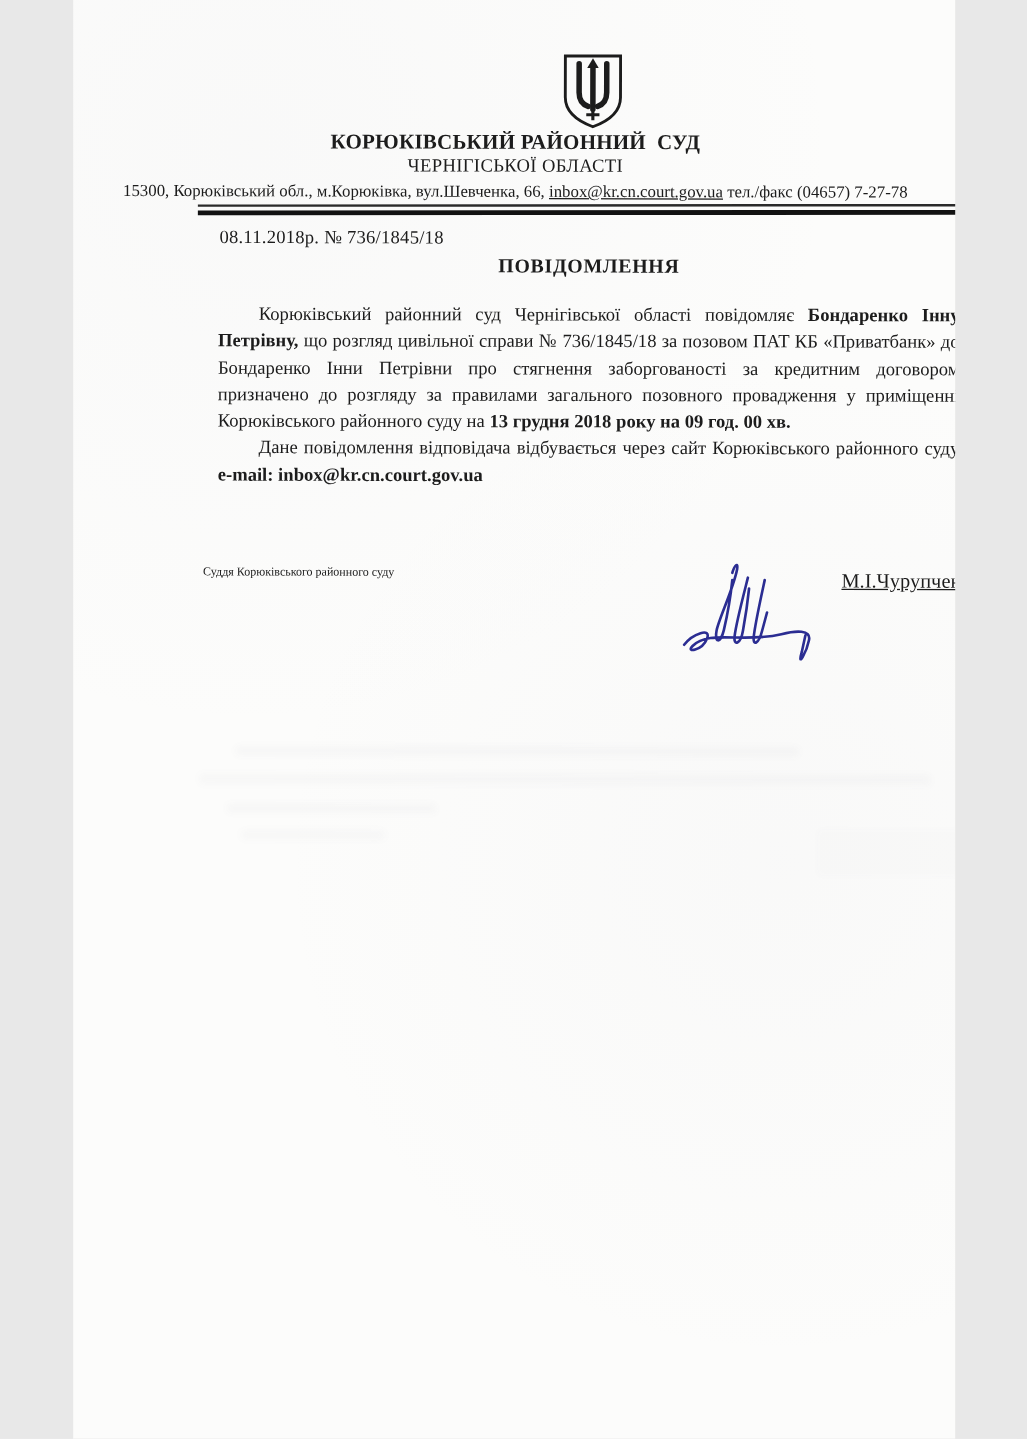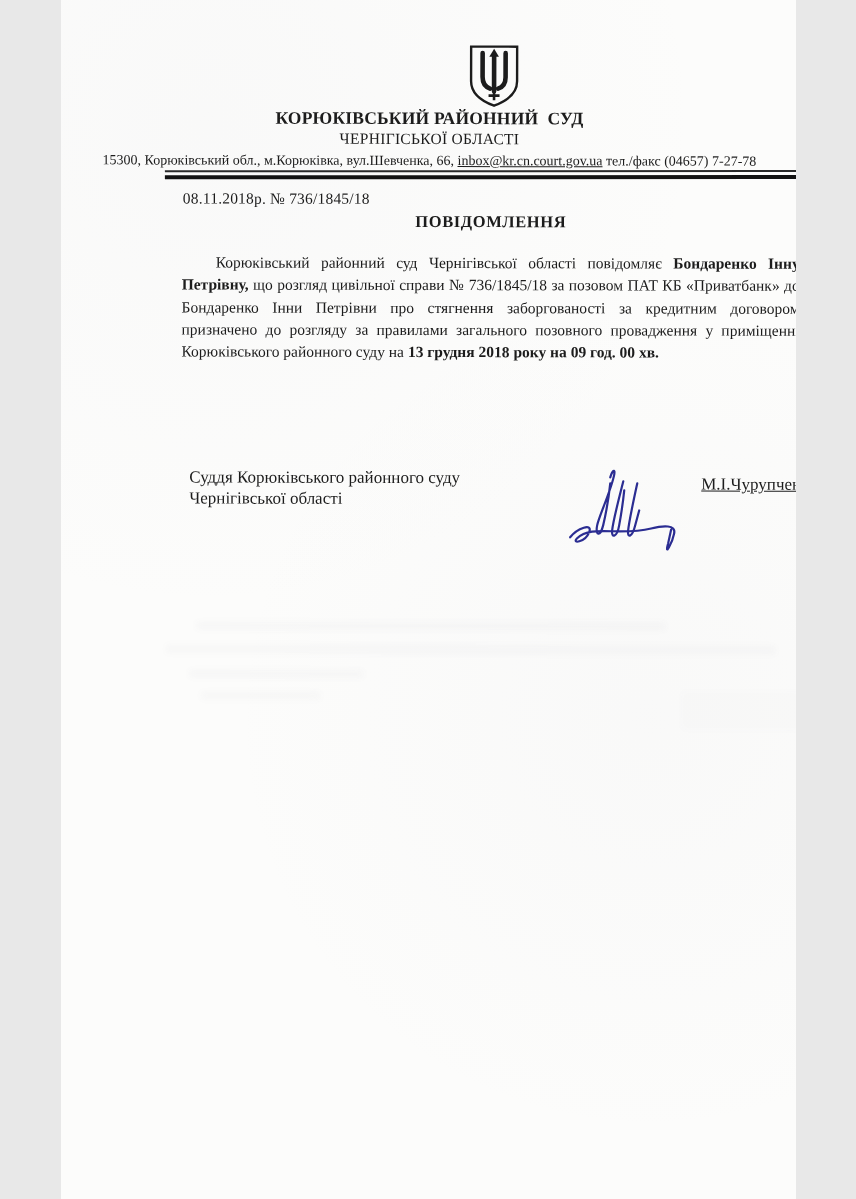--- a/index.html
+++ b/index.html
@@ -47,22 +47,22 @@
     text-align: center; font-weight: bold; font-size: 16.5px;
     letter-spacing: 0.6px; margin: 0 0 20px 0; line-height: 20px;
   }
   .par {
     margin: 0; text-align: justify; text-indent: 34px;
     font-size: 15.5px; line-height: 22.3px;
   }
 
   
   .sig-role {
-    position: absolute; left: 128px; top: 468px;
-    font-size: 17px; line-height: 20.5px;
+    position: absolute; left: 108px; top: 468px;
+    font-size: 10px; line-height: 20.5px;
   }
   .sig-name {
     position: absolute; left: 640px; top: 474px;
     font-size: 17px;
     text-decoration: underline;
   }
   .sig-stroke { position: absolute; left: 503px; top: 463px; }
 
   
   .smudge {
@@ -102,25 +102,25 @@
     <div class="address-line"><span>15300, Корюківський обл., м.Корюківка, вул.Шевченка, 66, </span><span class="u">inbox@kr.cn.court.gov.ua</span><span> тел./факс (04657) 7-27-78</span></div>
 
     <div class="rule-thin"></div>
     <div class="rule-thick"></div>
 
     <div class="reference-line">08.11.2018р. № 736/1845/18</div>
 
     <div class="content">
       <div class="notice-title">ПОВІДОМЛЕННЯ</div>
       <p class="par"><span>Корюківський районний суд Чернігівської області повідомляє </span><b>Бондаренко Інну Петрівну,</b><span> що розгляд цивільної справи № 736/1845/18 за позовом ПАТ КБ «Приватбанк» до Бондаренко Інни Петрівни про стягнення заборгованості за кредитним договором призначено до розгляду за правилами загального позовного провадження у приміщенні Корюківського районного суду на </span><b>13 грудня 2018 року на 09 год. 00 хв.</b></p>
+      <p class="par"><span>Дане повідомлення відповідача відбувається через сайт Корюківського районного суду </span><b>e-mail: inbox@kr.cn.court.gov.ua</b></p>
     </div>
 
     <div class="sig-role">
       <div>Суддя Корюківського районного суду</div>
-      <div>Чернігівської області</div>
     </div>
 
     <div class="sig-stroke">
       <svg width="135" height="105" viewBox="0 0 135 105" aria-hidden="true">
         <g fill="none" stroke="#2b2d92" stroke-width="2.2" stroke-linecap="round">
           <path d="M46 14 C48 7 51 5 50 11 C47 27 35 52 33 62 C31 72 36 74 39 62 C42 49 45 30 46 20"></path>
           <path d="M59 18 C55 34 49 57 48 67 C47 75 53 74 55 62 C57 51 59 37 60 27"></path>
           <path d="M73 20 C70 34 65 57 64 67 C63 75 68 74 71 62 L75 47"></path>
           <path d="M6 74 C13 65 29 59 25 69 C21 79 7 81 13 75 C27 61 55 73 87 65 C99 62 112 61 110 70 C108 80 100 94 104 80 L107 66"></path>
         </g>

